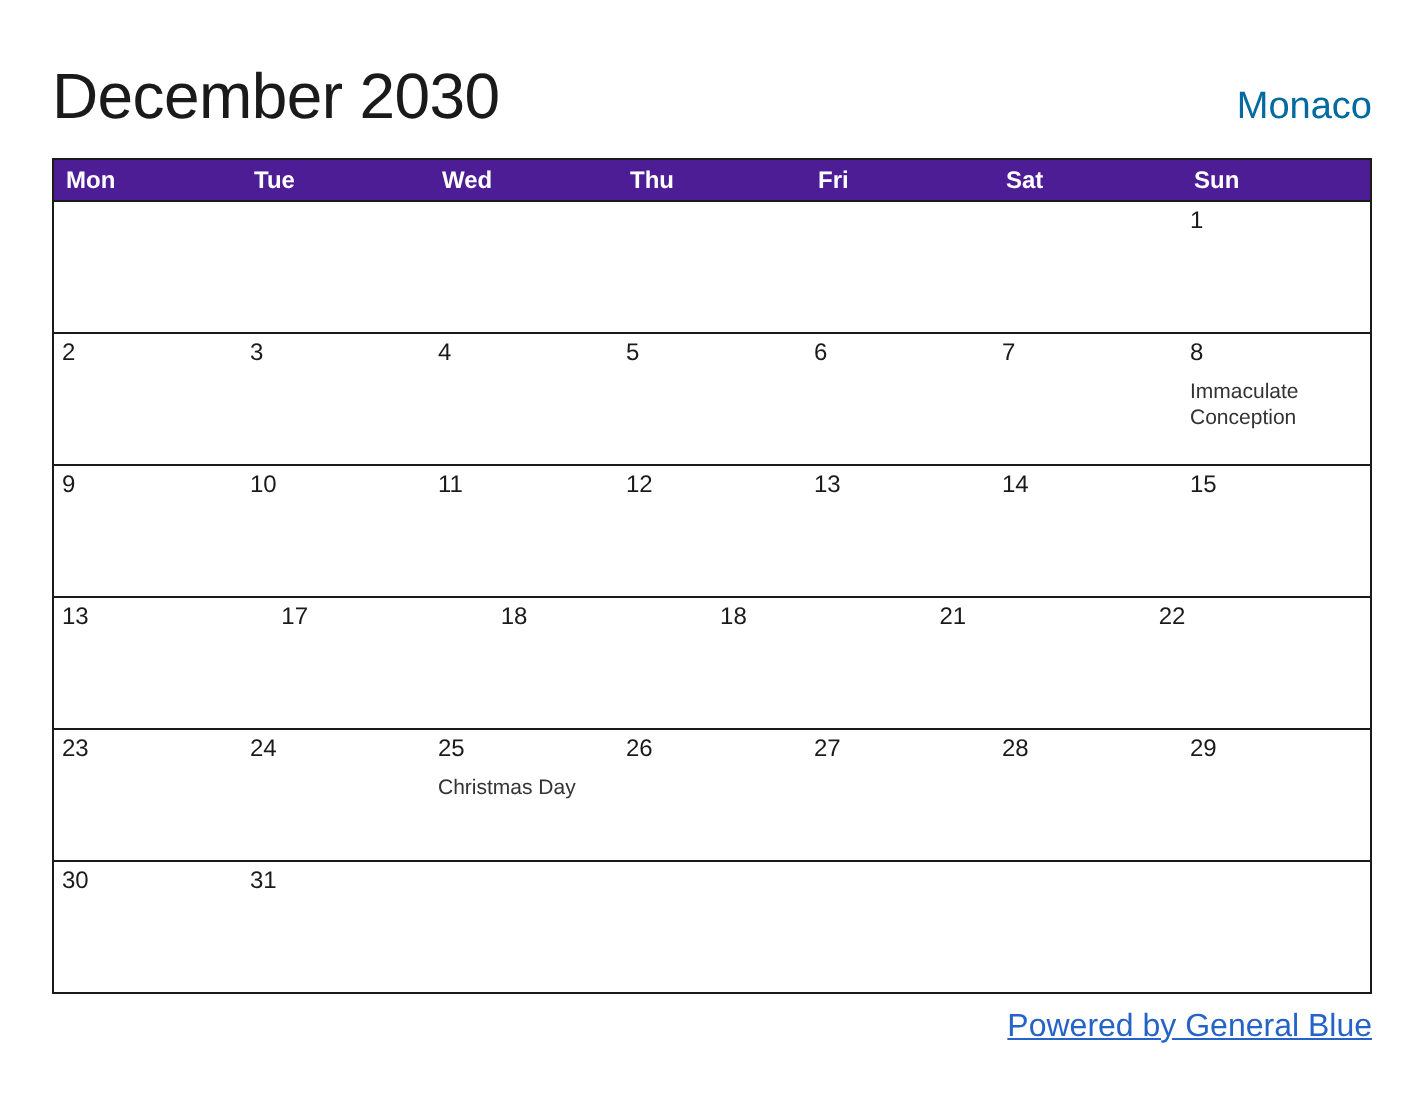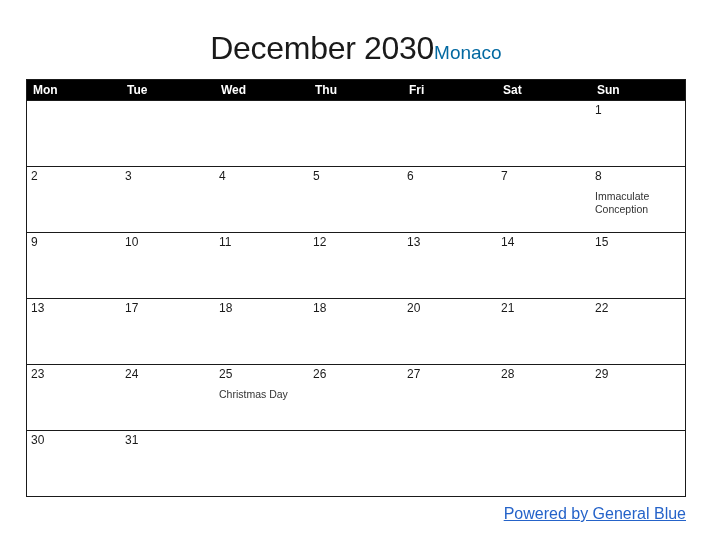--- a/index.html
+++ b/index.html
@@ -6,41 +6,41 @@
     body {
       font-family: Arial, Helvetica, sans-serif;
       background: #fff;
       width: 712px;
       height: 550px;
       padding: 30px 26px 18px 26px;
       position: relative;
     }
     .header-row {
       display: flex;
-      justify-content: center;
+      justify-content: space-between;
       align-items: baseline;
       margin-bottom: 12px;
     }
     .title {
       font-size: 32px;
       font-weight: 400;
       color: #1a1a1a;
       letter-spacing: -0.3px;
     }
     .country {
       font-size: 19px;
       color: #0369a1;
     }
     .calendar {
       border: 1px solid #1a1a1a;
       border-top: none;
     }
     .day-header {
       display: flex;
-      background: #000000;
+      background: #4c1d95;
       border-top: 1px solid #1a1a1a;
     }
     .day-header > div {
       flex: 1;
       color: #fff;
       font-size: 12px;
       font-weight: 700;
       padding: 3px 6px;
     }
     .week {
@@ -197,24 +197,20 @@
       </div>
     <div class="cell">
         <div class="daynum">18</div>
         <div class="event"></div>
       </div>
     <div class="cell">
         <div class="daynum">18</div>
         <div class="event"></div>
       </div>
     <div class="cell">
-        <div class="daynum">20</div>
-        <div class="event"></div>
-      </div>
-    <div class="cell">
         <div class="daynum">21</div>
         <div class="event"></div>
       </div>
     <div class="cell">
         <div class="daynum">22</div>
         <div class="event"></div>
       </div>
   </div>
 
   <div class="week">

